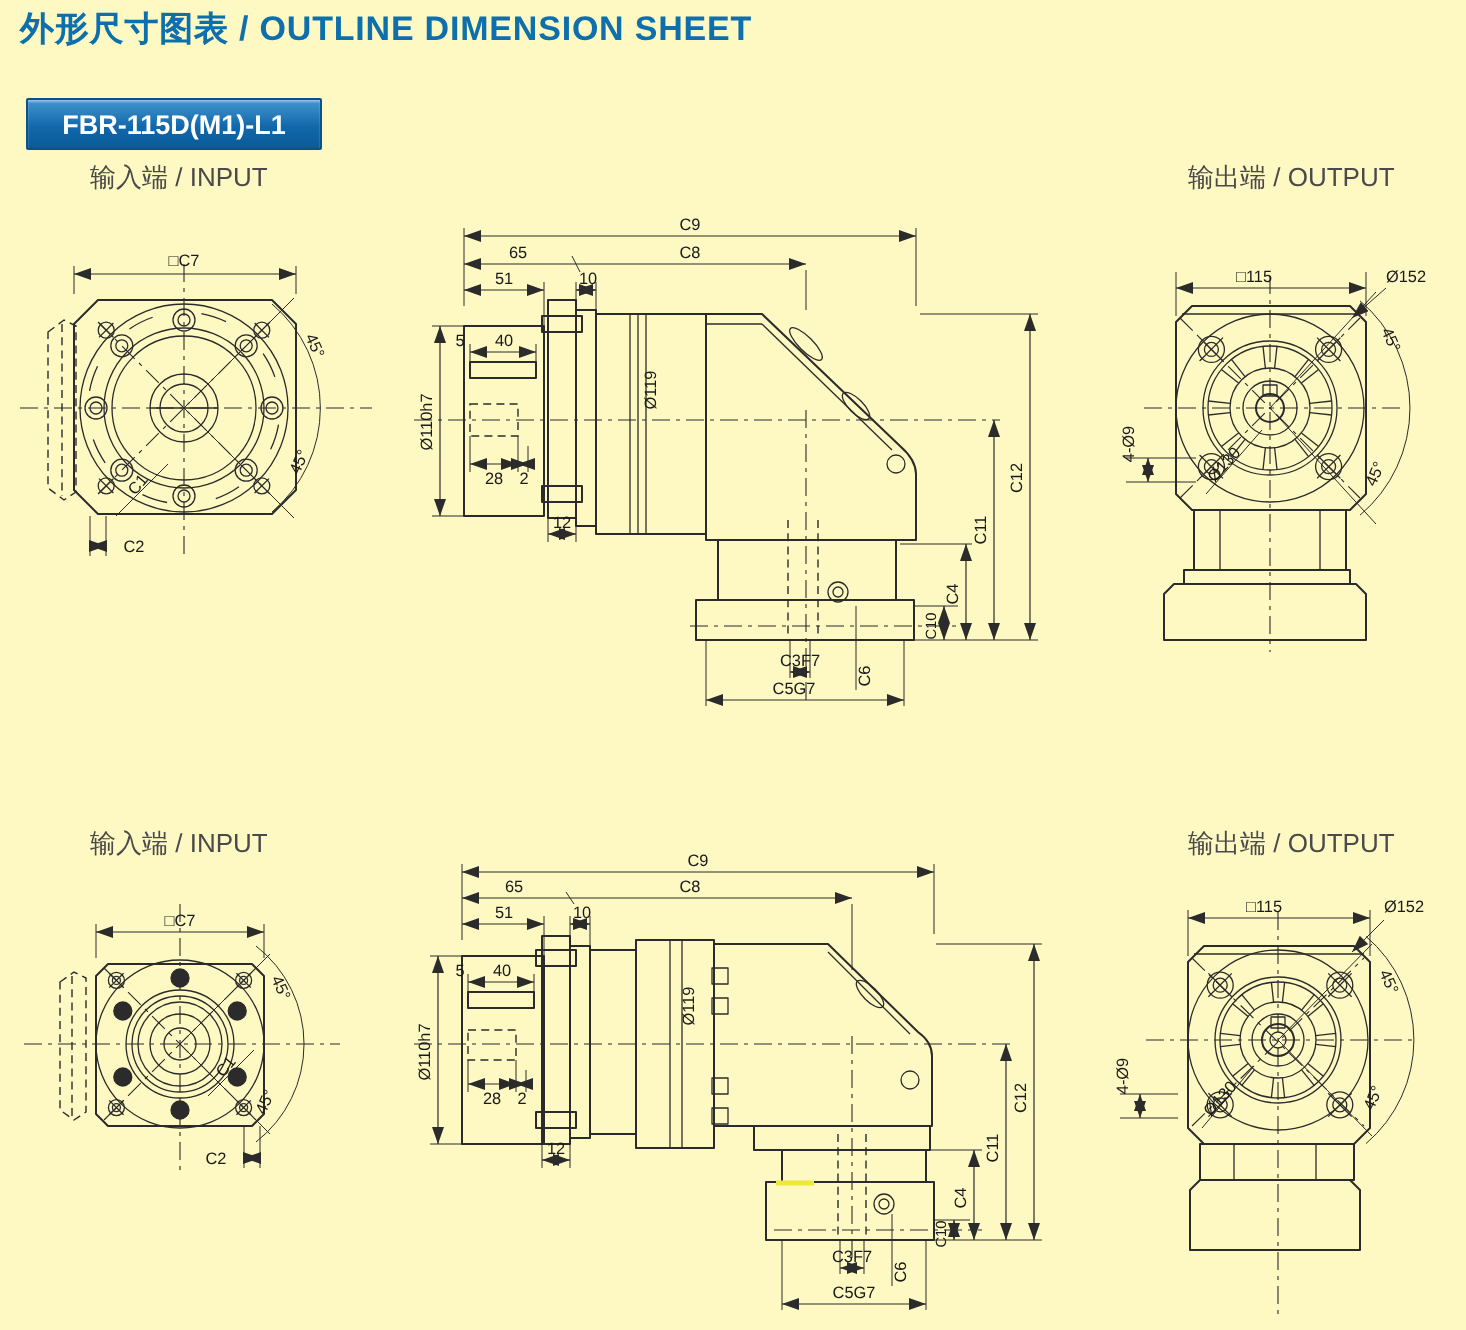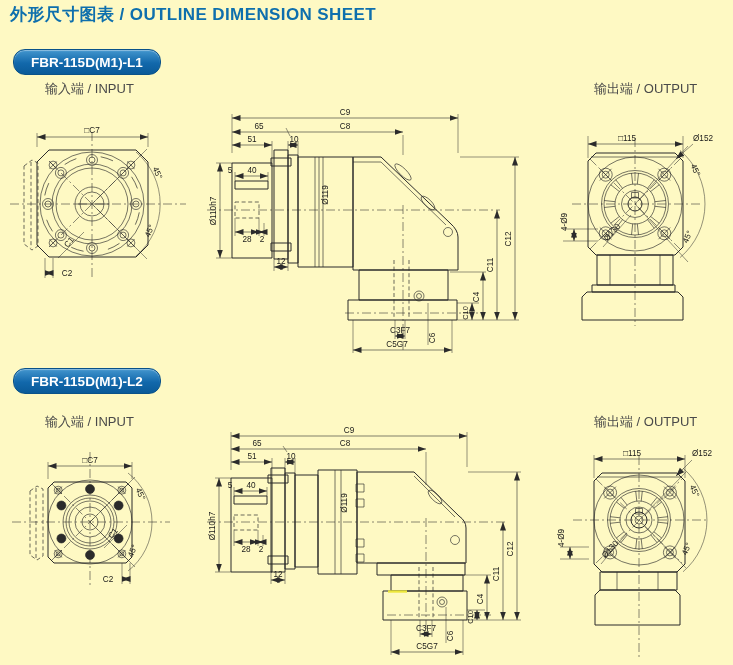--- a/index.html
+++ b/index.html
@@ -1,20 +1,20 @@
 <!DOCTYPE html>
 <html><head>
 <meta charset="utf-8">
 <style>
   html,body{margin:0;padding:0;background:#fff}
   .page{position:relative;width:733px;height:665px;background:#fef9c3;overflow:hidden;
         font-family:"Liberation Sans",sans-serif}
   .title{position:absolute;left:10px;top:3px;font-size:17px;font-weight:bold;
          color:#0e6fad;letter-spacing:.4px;white-space:nowrap}
-  .badge{position:absolute;left:13px;width:146px;height:24px;border-radius:12px;
+  .badge{position:absolute;left:13px;width:146px;height:24px;border-radius:1px;
          background:linear-gradient(180deg,#4396ce 0%,#1268ab 55%,#0a5a98 100%);
          border:1px solid #0a5289;box-shadow:inset 0 1px 1px rgba(255,255,255,.4);
          color:#fff;font-size:13.5px;font-weight:bold;
          display:flex;align-items:center;justify-content:center;white-space:nowrap}
   .side-label{position:absolute;font-size:13px;color:#4a4a4a;white-space:nowrap}
   svg.drawing{position:absolute;overflow:visible}
   .s{stroke:#2b2b2b;stroke-width:1;fill:none;stroke-linejoin:round}
   .s2{stroke:#2b2b2b;stroke-width:.65;fill:none}
   .dl{stroke:#2b2b2b;stroke-width:.6;fill:none}
   .ext{stroke:#2b2b2b;stroke-width:.5;fill:none}
@@ -288,23 +288,20 @@
       <text class="lb" transform="translate(130,140) rotate(-66)" text-anchor="middle">45°</text>
       <line class="ext" x1="3" y1="131" x2="38" y2="131"></line>
         <line class="ext" x1="3" y1="143" x2="38" y2="143"></line>
       <line class="dl" x1="14" y1="131" x2="14" y2="143" marker-start="url(#ar)" marker-end="url(#ar)"></line>
       <text class="lb" transform="translate(7,124) rotate(-90)" text-anchor="middle">4-Ø9</text>
       <line class="ext" x1="43" y1="149" x2="71" y2="117"></line>
       <text class="lb" transform="translate(54,136) rotate(-48)" text-anchor="middle">Ø130</text>
     </g>
   </svg>
 
-  <div class="badge" style="top:368px">
-    <span>FBR-115D(M1)-L2</span>
-  </div>
   <div class="side-label" style="left:45px;top:413px">输入端 / INPUT</div>
   <div class="side-label" style="left:594px;top:413px">输出端 / OUTPUT</div>
 
   <svg class="drawing" style="left:8px;top:436px" width="196" height="160" viewBox="0 0 196 160">
     <g class="cl">
       <line x1="4" y1="86" x2="162" y2="86"></line>
         <line x1="82" y1="16" x2="82" y2="152"></line>
       <line x1="44" y1="48" x2="120" y2="124"></line>
         <line x1="44" y1="124" x2="120" y2="48"></line>
     </g>

